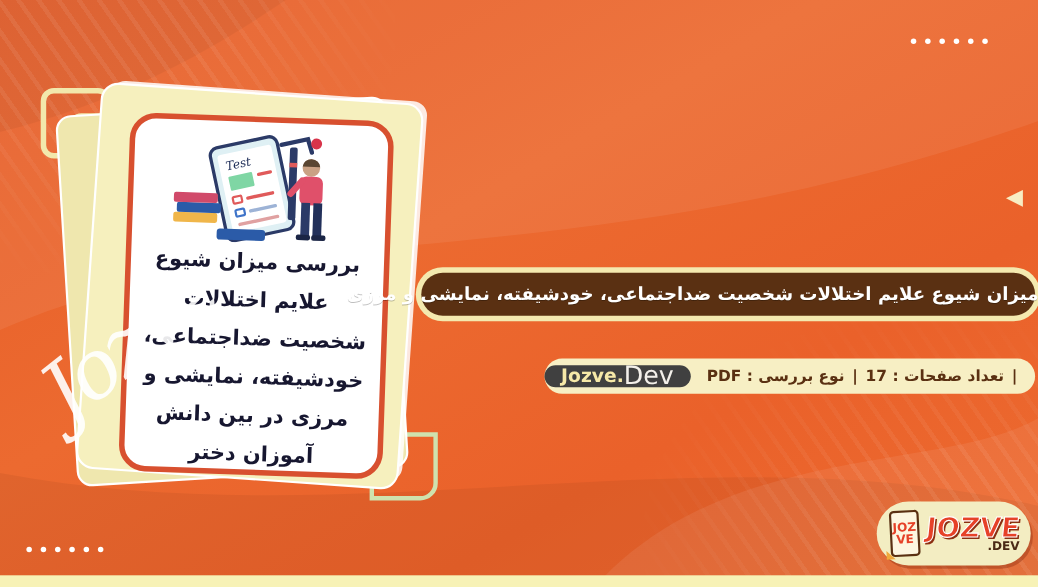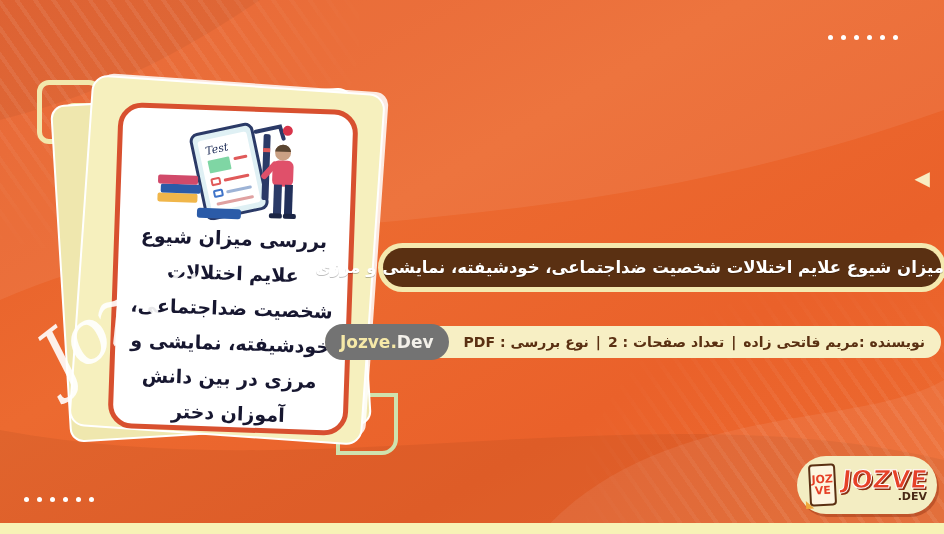--- a/index.html
+++ b/index.html
@@ -58,24 +58,24 @@
   .title-ribbon { position:absolute; right:3px; top:248px; width:558px; height:39px; z-index:3;
     background:#5a3012; border-radius:20px; box-shadow:0 0 0 5px #f4e9af;
     display:flex; align-items:center; justify-content:center; direction:rtl; }
   .title-ribbon span { color:#ffffff; font-weight:bold; font-size:16.5px; white-space:nowrap;
     text-shadow:0 1px 0 rgba(0,0,0,.25); }
 
   .meta-pill { position:absolute; right:3px; top:326px; height:32px; z-index:3;
     background:#f7efc4; border-radius:18px; display:flex; direction:rtl; align-items:center;
     padding-right:16px; color:#5a3012; font-weight:bold; font-size:14px; gap:7px; }
   .meta-pill .sep { font-weight:bold; }
-  .brand-pill { height:36px; margin-right:8px; background:#737373; border-radius:18px;
+  .brand-pill { height:20px; margin-right:8px; background:#404040; border-radius:18px;
     display:flex; align-items:center; padding:0 15px; direction:ltr;text-align:right; }
   .brand-pill .b1 { color:#f6e9a8; font-weight:bold; font-size:17px; }
-  .brand-pill .b2 { color:#f3f0ea; font-weight:bold; font-size:17px; }
+  .brand-pill .b2 { color:#f3f0ea; font-weight:normal; font-size:23px; }
 
   
   .logo { position:absolute; left:797px; top:456px; width:140px; height:58px; z-index:4;
     background:#f3edc2; border-radius:29px; display:flex; align-items:center; gap:6px;
     padding:0 10px 0 12px; box-shadow:2px 3px 0 rgba(130,35,10,.35); }
   .logo-book { width:34px; height:42px; background:#fdf6e0; border:2px solid #5a3012; border-radius:4px;
     transform:rotate(-3deg); display:flex; flex-direction:column; align-items:center; justify-content:center;
     position:relative; }
   .logo-book span { color:#e64128; font-weight:bold; font-size:11px; line-height:11px; letter-spacing:0; }
   .logo-book::after { content:""; position:absolute; left:-6px; bottom:-4px; width:0; height:0;
@@ -178,23 +178,22 @@
 
   <div class="hdr">
     <span class="tri">◀</span>
   </div>
 
   <div class="title-ribbon">
     <span>بررسی میزان شیوع علایم اختلالات شخصیت ضداجتماعی، خودشیفته، نمایشی و مرزی</span>
   </div>
 
   <div class="meta-pill">
-    <span>نویسنده :مریم فاتحی زاده</span>
     <span class="sep">|</span>
-    <span>تعداد صفحات : 2</span>
+    <span>تعداد صفحات : 17</span>
     <span class="sep">|</span>
     <span>نوع بررسی : PDF</span>
     <span class="brand-pill">
       <span class="b1">Jozve.</span>
       <span class="b2">Dev</span>
     </span>
   </div>
 
   <div class="logo">
     <div class="logo-book">

